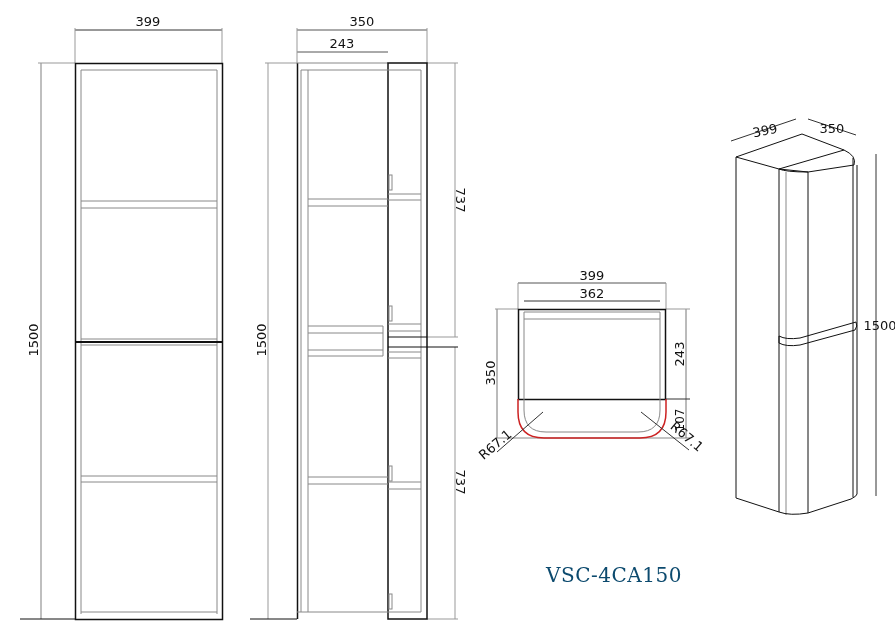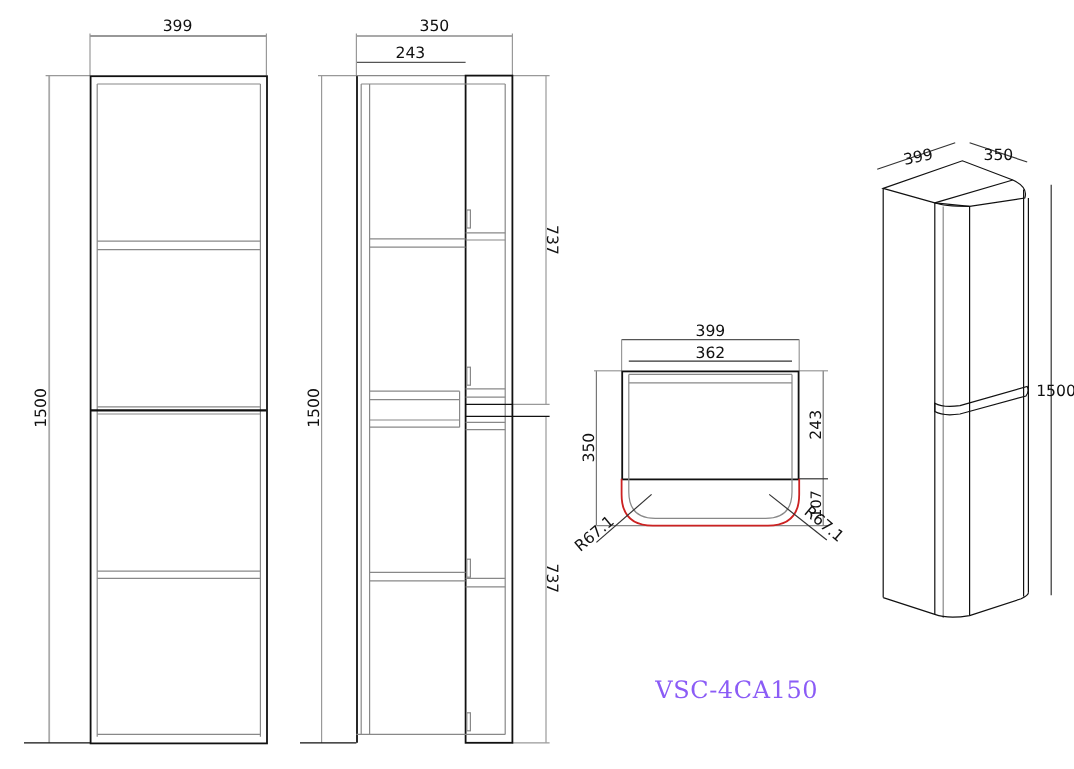--- a/index.html
+++ b/index.html
@@ -1,19 +1,19 @@
 <!DOCTYPE html>
 <html><head>
 <meta charset="utf-8">
 <style>
   html, body { margin: 0; padding: 0; background: #ffffff; }
   body { width: 895px; height: 641px; position: relative; overflow: hidden; font-family: "Liberation Sans", "DejaVu Sans", sans-serif; }
   svg { position: absolute; left: 0; top: 0; }
   .dim-text { font-family: "DejaVu Sans", "Liberation Sans", sans-serif; font-size: 13px; fill: #111; }
-  .model-code { position: absolute; left: 546px; top: 563px; font-family: "DejaVu Serif", "Liberation Serif", serif; font-size: 20px; color: #8b5cf6; letter-spacing: 0.5px; }
+  .model-code { position: absolute; left: 546px; top: 563px; font-family: "DejaVu Serif", "Liberation Serif", serif; font-size: 20px; color: #0c4a6e; letter-spacing: 0.5px; }
 </style>
 </head>
 <body>
 
 <svg width="895" height="641" viewBox="0 0 895 641">
 
   <g>
 
     <line x1="75" y1="30" x2="222" y2="30" stroke="#333" stroke-width="1"></line>
     <line x1="75" y1="28" x2="75" y2="63" stroke="#999" stroke-width="1"></line>

